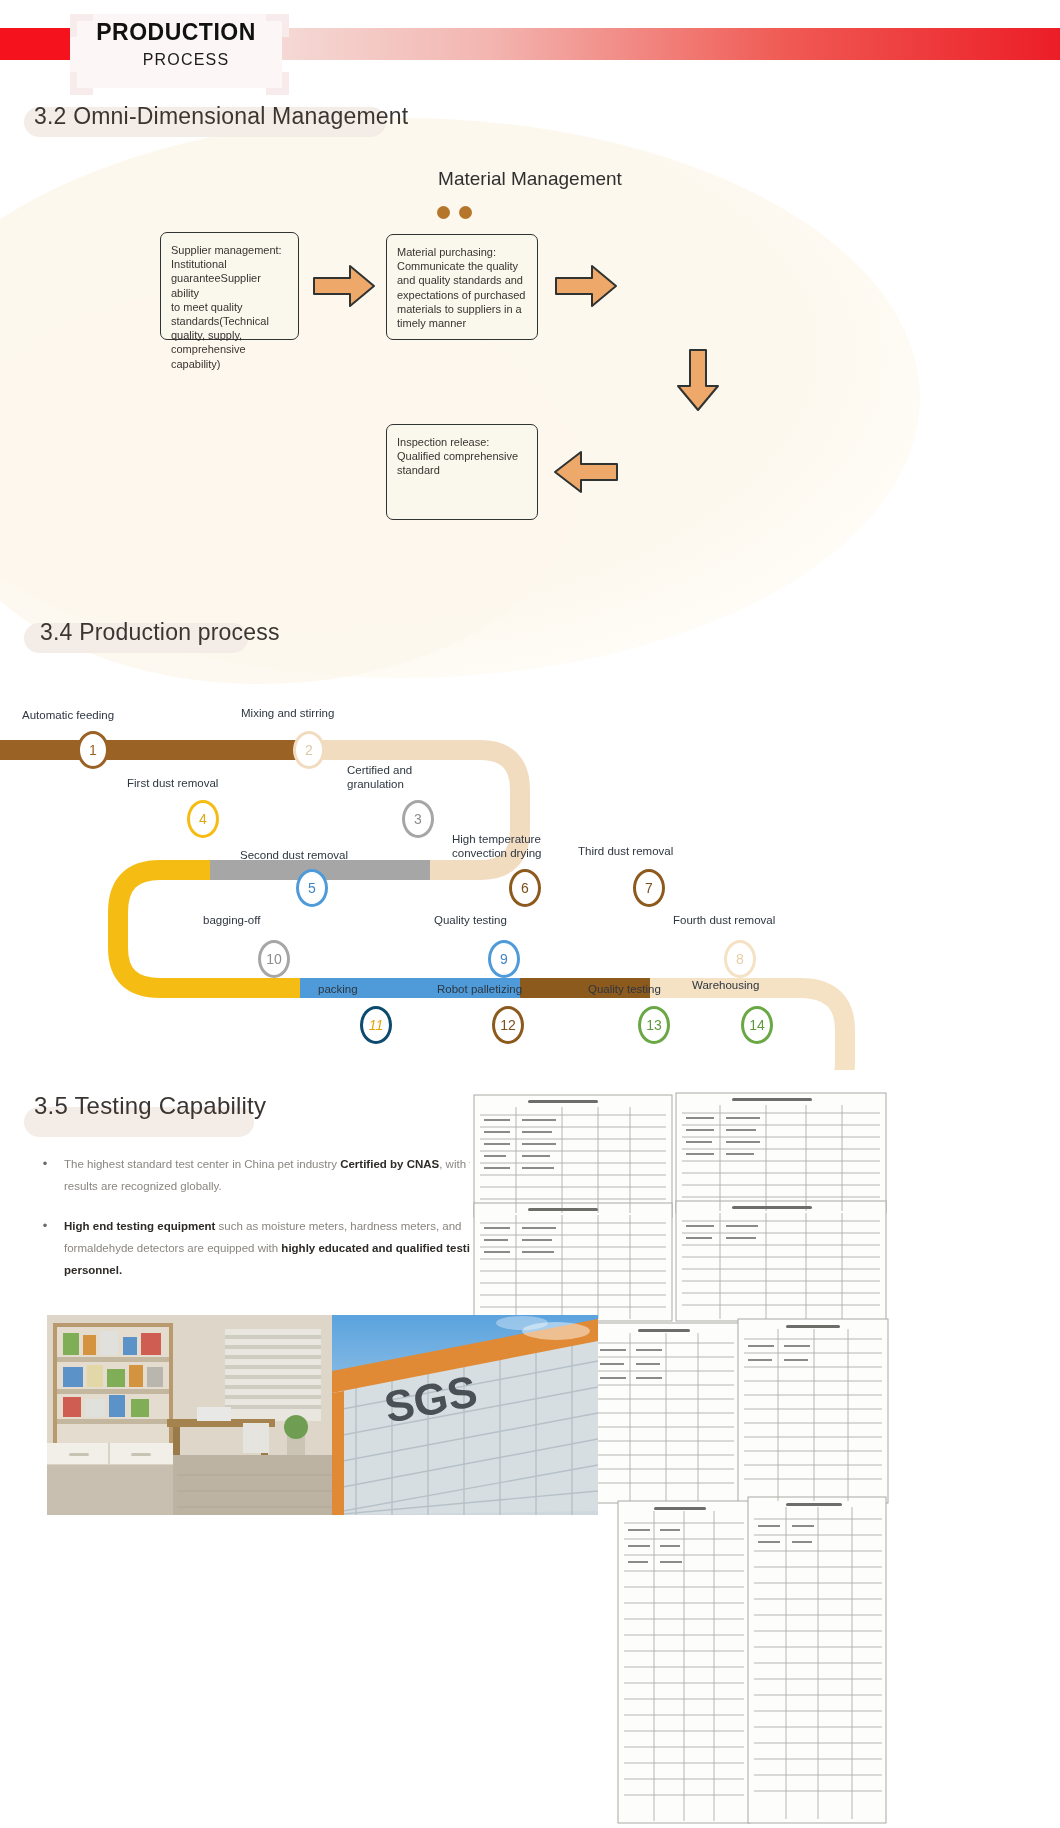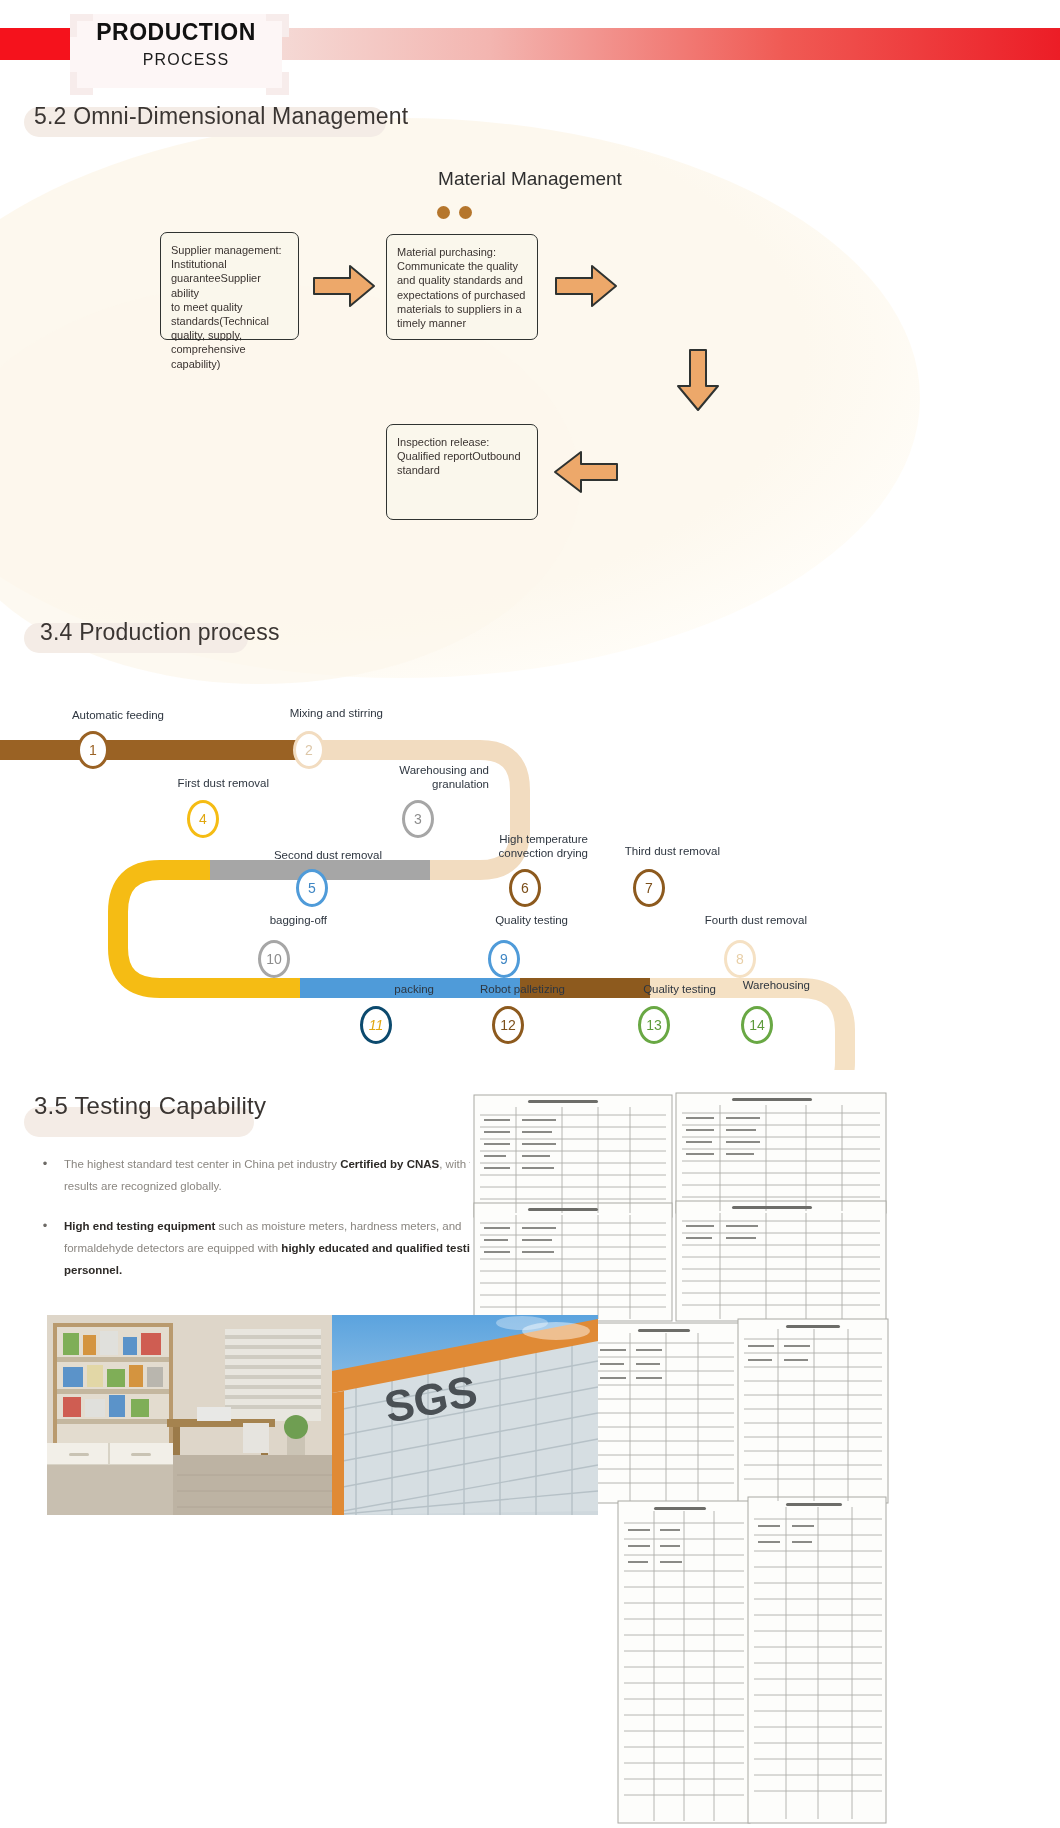--- a/index.html
+++ b/index.html
@@ -41,21 +41,21 @@
   .fbox-txt{white-space:pre-line;}
   .mm-title{position:absolute;font-size:19px;color:#2f2f2f;}
   .mm-dot{position:absolute;width:13px;height:13px;border-radius:50%;background:#b5762c;}
 
   
   .arr{position:absolute;}
   .arr svg{display:block;}
 
   
   #sec34{position:absolute;left:0;top:600px;width:1060px;height:480px;}
-  .tl-label{position:absolute;font-size:11.5px;color:#2e3640;text-align:right;line-height:14px;}
+  .tl-label{position:absolute;font-size:11.5px;color:#2e3640;text-align:left;line-height:14px;}
   .tl-node{position:absolute;width:32px;height:38px;border-radius:50%;
       background:#ffffff;box-sizing:border-box;display:flex;align-items:center;justify-content:center;
       font-size:14px;z-index:6;}
 
   
   #sec35{position:absolute;left:0;top:1075px;width:1060px;height:753px;}
   .bullet-row{position:absolute;display:flex;gap:14px;width:470px;}
   .bullet-dot{width:10px;flex:0 0 10px;text-align:center;color:#6d6a66;font-size:13px;line-height:22px;}
   .bullet-txt{font-size:11.5px;line-height:22px;color:#8a8680;}
   .bullet-txt b{color:#2d2a27;font-weight:bold;}
@@ -82,21 +82,21 @@
   <div class="hb-corner hb-c-br"></div>
   <div class="hb-title">PRODUCTION</div>
   <div class="hb-sub">PROCESS</div>
 </div>
 
 <div id="sec32">
   <div class="blob blob-a"></div>
   <div class="blob blob-b"></div>
 
   <div class="sec-pill" style="left:24px;top:23px;width:362px;"></div>
-  <div class="sec-head" style="left:34px;top:19px;">5.2 Omni-Dimensional Management</div>
+  <div class="sec-head" style="left:34px;top:19px;">3.2 Omni-Dimensional Management</div>
 
   <div class="mm-title" style="left:0;top:84px;width:1060px;text-align:center;">Material Management</div>
   <div class="mm-dot" style="left:437px;top:122px;"></div>
   <div class="mm-dot" style="left:459px;top:122px;"></div>
 
   <div class="fbox" style="left:160px;top:148px;width:139px;height:108px;">
     <div class="fbox-txt">Supplier management:
 Institutional
 guaranteeSupplier ability
 to meet quality
@@ -110,21 +110,21 @@
 Communicate the quality
 and quality standards and
 expectations of purchased
 materials to suppliers in a
 timely manner</div>
   </div>
 
 
   <div class="fbox" style="left:386px;top:340px;width:152px;height:96px;">
     <div class="fbox-txt">Inspection release:
-Qualified reportOutbound
+Qualified comprehensive
 standard</div>
   </div>
 
 
   <div class="arr" style="left:312px;top:178px;">
     <svg width="64" height="48" viewBox="0 0 64 48">
       <polygon points="2,16 38,16 38,4 62,24 38,44 38,32 2,32" fill="#eda86a" stroke="#2f3331" stroke-width="2" stroke-linejoin="round"></polygon>
     </svg>
   </div>
 
@@ -180,21 +180,21 @@
   <div class="tl-label" style="left:241px;top:106px;width:142px;">Mixing and stirring</div>
   <div class="tl-node" style="left:293px;top:131px;border:3px solid #f2dcc0;color:#ddc7a8;">
       <span>2</span>
     </div>
 
   <div class="tl-label" style="left:127px;top:176px;width:142px;">First dust removal</div>
   <div class="tl-node" style="left:187px;top:200px;border:3px solid #f5bc14;color:#e0a70f;">
       <span>4</span>
     </div>
 
-  <div class="tl-label" style="left:347px;top:163px;width:142px;white-space:pre-line;">Warehousing and
+  <div class="tl-label" style="left:347px;top:163px;width:142px;white-space:pre-line;">Certified and
 granulation</div>
   <div class="tl-node" style="left:402px;top:200px;border:3px solid #a6a6a6;color:#8d8d8d;">
       <span>3</span>
     </div>
 
   <div class="tl-label" style="left:240px;top:248px;width:142px;">Second dust removal</div>
   <div class="tl-node" style="left:296px;top:269px;border:3px solid #4f9bd9;color:#3e86c4;">
       <span>5</span>
     </div>
 

